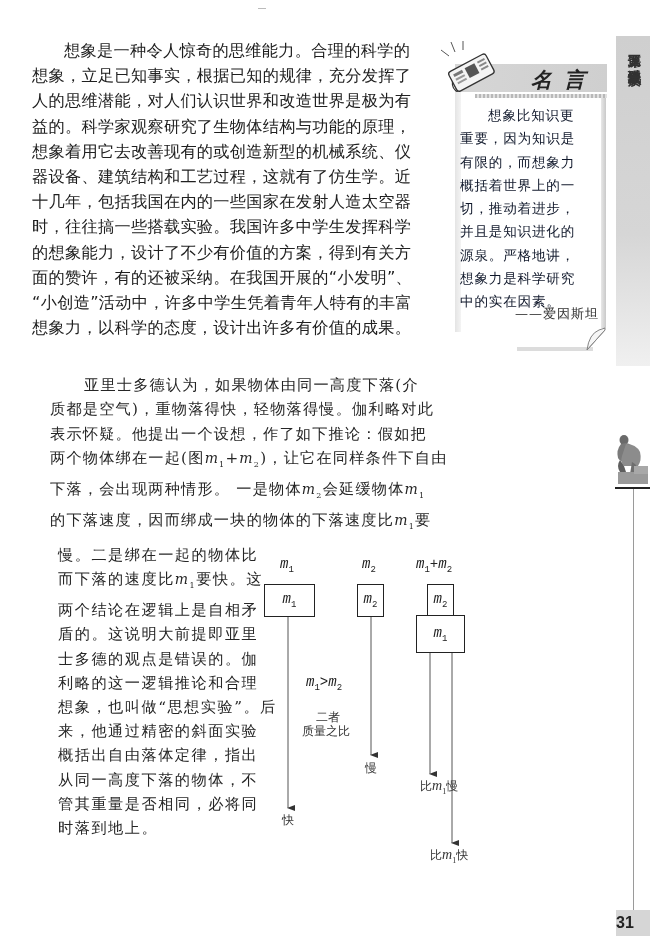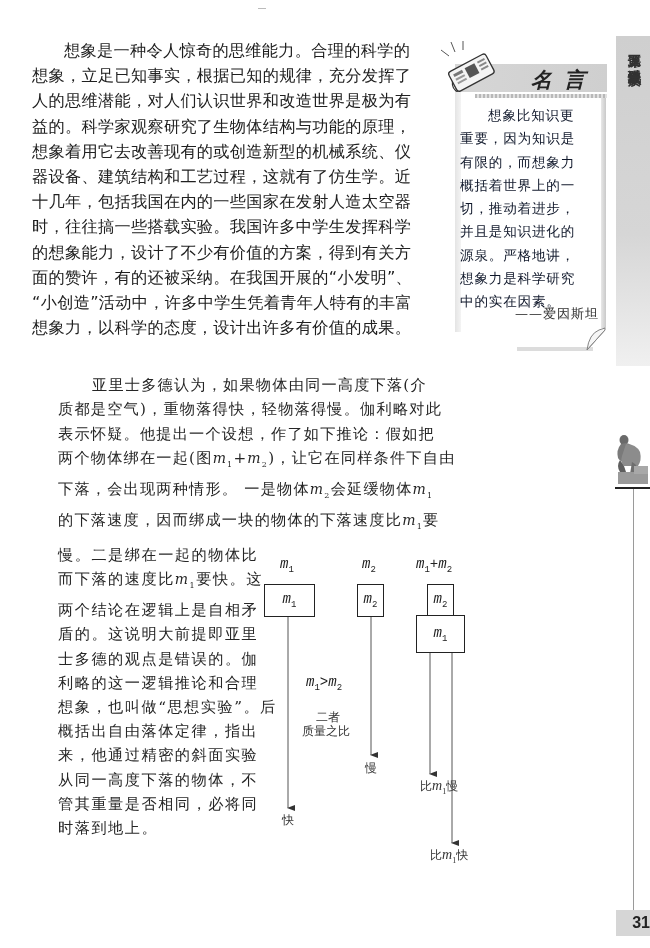--- a/index.html
+++ b/index.html
@@ -68,26 +68,26 @@
     writing-mode:vertical-rl; letter-spacing:0.5px;
   }
 
   
   .thinker { position:absolute; left:612px; top:432px; width:38px; height:52px; }
   .thinker-rule { position:absolute; left:615px; top:487px; width:35px; height:2px; background:#222; }
   .vertical-rule { position:absolute; left:633px; top:489px; width:1px; height:421px; background:#9a9a9a; }
   .page-number {
     position:absolute; left:616px; top:910px; width:34px; height:26px; background:#d6d6d6;
     font-family:"Liberation Sans","DejaVu Sans",sans-serif; font-weight:bold; font-size:16px;
-    color:#222; text-align:right; line-height:26px;
+    color:#222; text-align:left; line-height:26px;
   }
 
   
   .para2 {
-    position:absolute; left:58px; top:373px; width:486px;
+    position:absolute; left:50px; top:373px; width:486px;
     font-family:"DejaVu Serif","Liberation Serif",serif;
     font-size:15.2px; line-height:24.3px; letter-spacing:1.2px; color:#262626;
   }
   .para2 .ln { display:block; white-space:nowrap; }
   .para2 .indent { padding-left:34px; }
   .para3 {
     position:absolute; left:58px; top:543px; width:200px;
     font-family:"DejaVu Serif","Liberation Serif",serif;
     font-size:15.2px; line-height:24.2px; letter-spacing:1.5px; color:#262626;
   }
@@ -196,22 +196,22 @@
 </div>
 
 <div class="para3">
   <span class="ln">慢。二是绑在一起的物体比</span>
   <span class="ln"><span>而下落的速度比</span><span class="m"><span>m</span><sub>1</sub></span><span>要快。这</span></span>
   <span class="ln">两个结论在逻辑上是自相矛</span>
   <span class="ln">盾的。这说明大前提即亚里</span>
   <span class="ln">士多德的观点是错误的。伽</span>
   <span class="ln">利略的这一逻辑推论和合理</span>
   <span class="ln">想象，也叫做“思想实验”。后</span>
+  <span class="ln">来，他通过精密的斜面实验</span>
   <span class="ln">概括出自由落体定律，指出</span>
-  <span class="ln">来，他通过精密的斜面实验</span>
   <span class="ln">从同一高度下落的物体，不</span>
   <span class="ln">管其重量是否相同，必将同</span>
   <span class="ln">时落到地上。</span>
 </div>
 
 <div class="diagram">
   <svg style="position:absolute;left:0;top:0" width="650" height="948">
     <defs>
       <marker id="arrow" markerWidth="6" markerHeight="8" refX="3" refY="7" orient="auto" markerUnits="userSpaceOnUse">
         <path d="M0 0 L6 0 L3 8 Z" fill="#333"></path>

